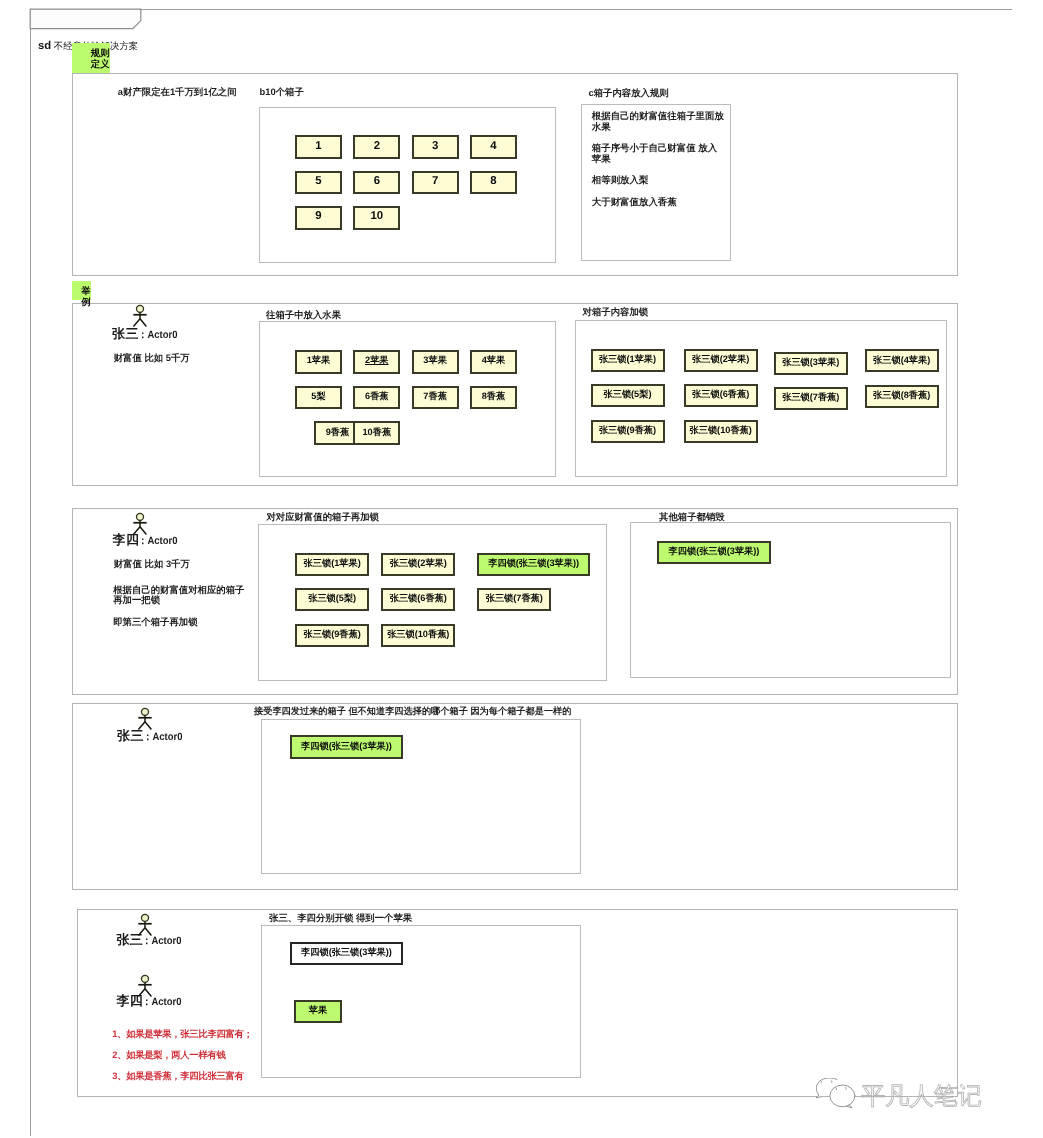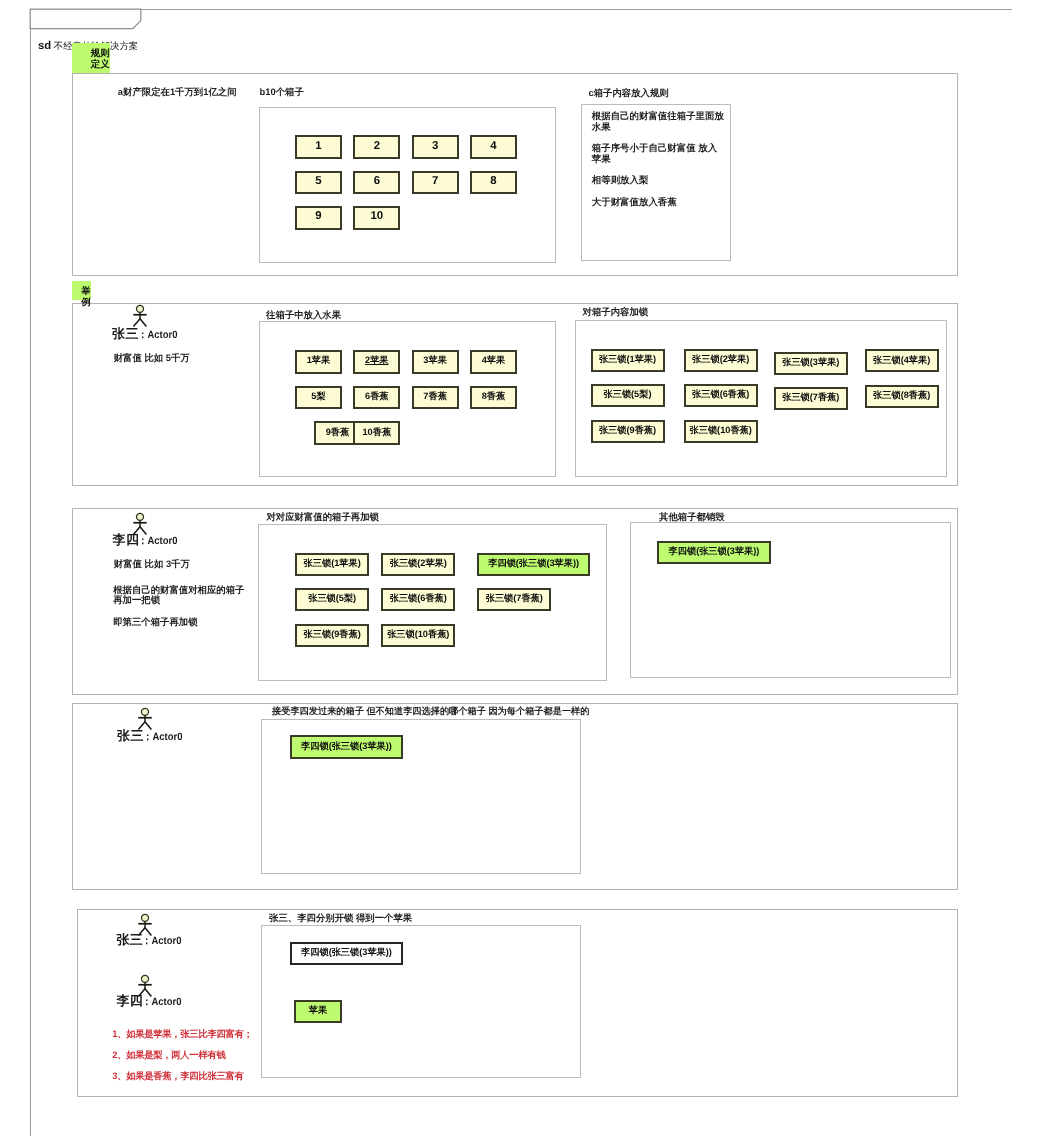--- a/index.html
+++ b/index.html
@@ -130,21 +130,21 @@
 <div class="panel" style="left:630px;top:522px;width:321px;height:156px;"></div>
 <div class="bx green" style="left:657px;top:541px;width:114px;height:23px;">李四锁(张三锁(3苹果))</div>
 <div class="sect" style="left:72px;top:703px;width:886px;height:187px;"></div>
 <svg width="20" height="24" viewBox="0 0 20 24" style="position:absolute;left:135.2px;top:707.5px;overflow:visible;">
       <circle cx="10" cy="3.85" r="3.55" fill="#eef4cb" stroke="#33331c" stroke-width="1.3"></circle>
       <path d="M10 7.4 V 14.0" stroke="#17170f" stroke-width="1.5" fill="none"></path>
       <path d="M3.3 9.75 H16.7" stroke="#17170f" stroke-width="1.7" fill="none"></path>
       <path d="M10 13.7 L3.4 21.4 M10 13.7 L16.4 21.4" stroke="#17170f" stroke-width="1.5" fill="none"></path>
     </svg>
 <div class="actorlab" style="left:117px;top:730px;"><span class="nm">张三</span><span class="rl">：Actor0</span></div>
-<div class="cap" style="left:272px;top:704.5px;font-size:9.2px;">接受李四发过来的箱子 但不知道李四选择的哪个箱子 因为每个箱子都是一样的</div>
+<div class="cap" style="left:254px;top:704.5px;font-size:9.2px;">接受李四发过来的箱子 但不知道李四选择的哪个箱子 因为每个箱子都是一样的</div>
 <div class="panel" style="left:261px;top:719px;width:320px;height:155px;"></div>
 <div class="bx green" style="left:290px;top:735px;width:113px;height:24px;">李四锁(张三锁(3苹果))</div>
 <div class="sect" style="left:77px;top:909px;width:881px;height:188px;"></div>
 <svg width="20" height="24" viewBox="0 0 20 24" style="position:absolute;left:135.1px;top:914.4px;overflow:visible;">
       <circle cx="10" cy="3.85" r="3.55" fill="#eef4cb" stroke="#33331c" stroke-width="1.3"></circle>
       <path d="M10 7.4 V 14.0" stroke="#17170f" stroke-width="1.5" fill="none"></path>
       <path d="M3.3 9.75 H16.7" stroke="#17170f" stroke-width="1.7" fill="none"></path>
       <path d="M10 13.7 L3.4 21.4 M10 13.7 L16.4 21.4" stroke="#17170f" stroke-width="1.5" fill="none"></path>
     </svg>
 <div class="actorlab" style="left:116.4px;top:934px;"><span class="nm">张三</span><span class="rl">：Actor0</span></div>
@@ -155,13 +155,24 @@
       <path d="M10 13.7 L3.4 21.4 M10 13.7 L16.4 21.4" stroke="#17170f" stroke-width="1.5" fill="none"></path>
     </svg>
 <div class="actorlab" style="left:116.4px;top:995px;"><span class="nm">李四</span><span class="rl">：Actor0</span></div>
 <div class="note red" style="left:112.3px;top:1025.5px;">1、如果是苹果，张三比李四富有；</div>
 <div class="note red" style="left:112.3px;top:1046.6px;">2、如果是梨，两人一样有钱</div>
 <div class="note red" style="left:112.3px;top:1067.8px;">3、如果是香蕉，李四比张三富有</div>
 <div class="cap" style="left:269px;top:911px;">张三、李四分别开锁 得到一个苹果</div>
 <div class="panel" style="left:261px;top:925px;width:320px;height:153px;"></div>
 <div class="bx white" style="left:290px;top:942px;width:113px;height:23px;">李四锁(张三锁(3苹果))</div>
 <div class="bx green" style="left:294px;top:1000px;width:48px;height:23px;">苹果</div>
+<div id="wm">
+<svg width="170" height="36" viewBox="0 0 170 36">
+ <g fill="none" stroke="#8f8f8f" stroke-width="0.95" stroke-linecap="round" stroke-linejoin="round">
+  <path d="M21.0 1.5 C15.0 -1.5 4.6 -0.5 1.3 6.2 C-0.8 10.4 0.9 14.6 3.0 17.0 L0.2 19.8 L5.6 18.7" fill="#ffffff"></path>
+  <path d="M5.0 3.2 C5.5 3.4 5.9 4.2 5.5 5.0 M15.2 2.6 C15.8 2.8 16.2 3.6 15.8 4.4"></path>
+  <ellipse cx="26.4" cy="17.9" rx="12.5" ry="10.9" fill="#ffffff"></ellipse>
+  <path d="M19.9 9.8 C20.4 10.0 20.8 10.8 20.4 11.6 M29.5 9.5 C30.1 9.7 30.5 10.5 30.1 11.3"></path>
+  <path d="M33.1 26.4 L36.0 29.8 L30.7 28.3"></path>
+ </g>
+ <text x="45" y="26" font-family="'Liberation Sans','DejaVu Sans',sans-serif" font-size="24.2" fill="none" stroke="#b4b4b4" stroke-width="0.85" letter-spacing="0">平凡人笔记</text>
+</svg></div>
 </div>
 
 </body></html>

